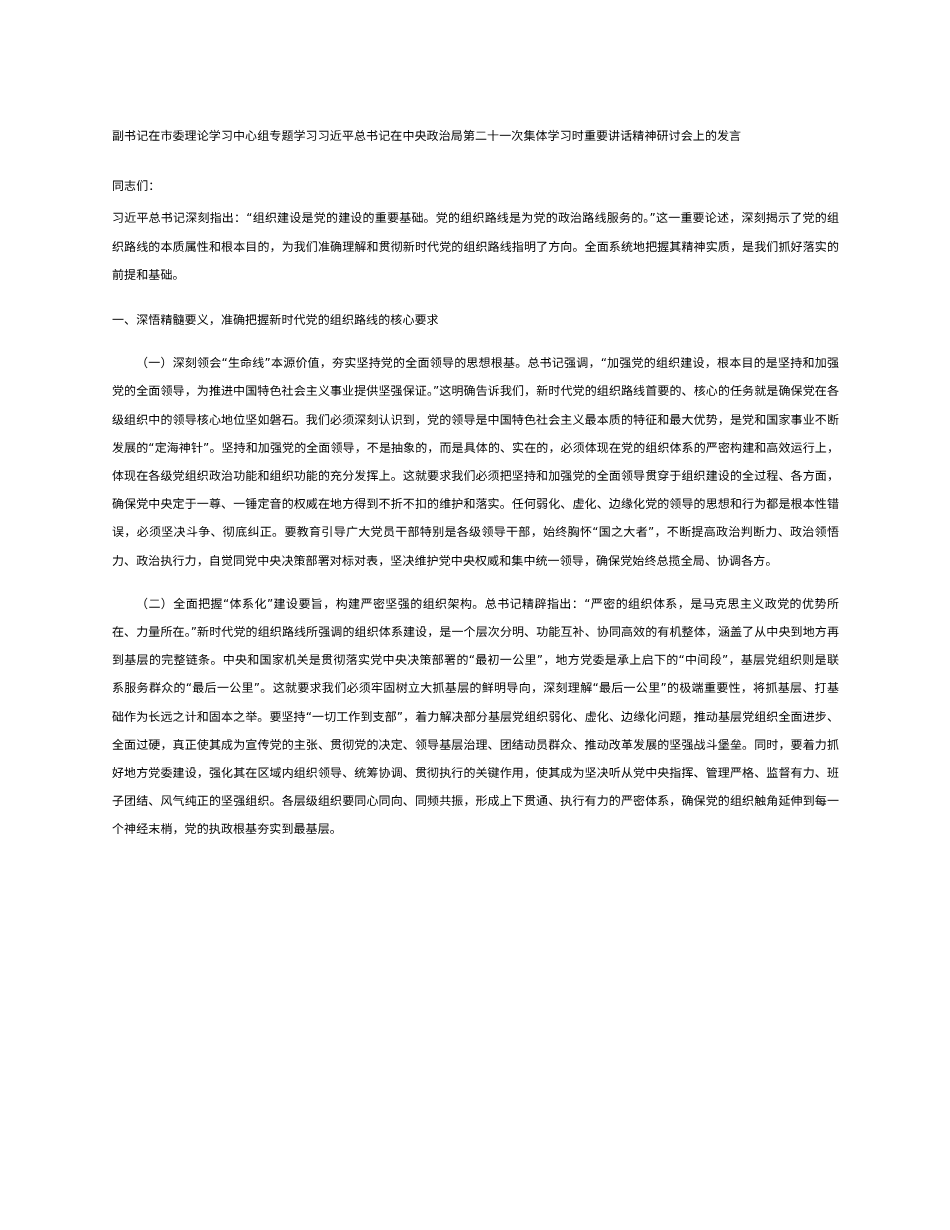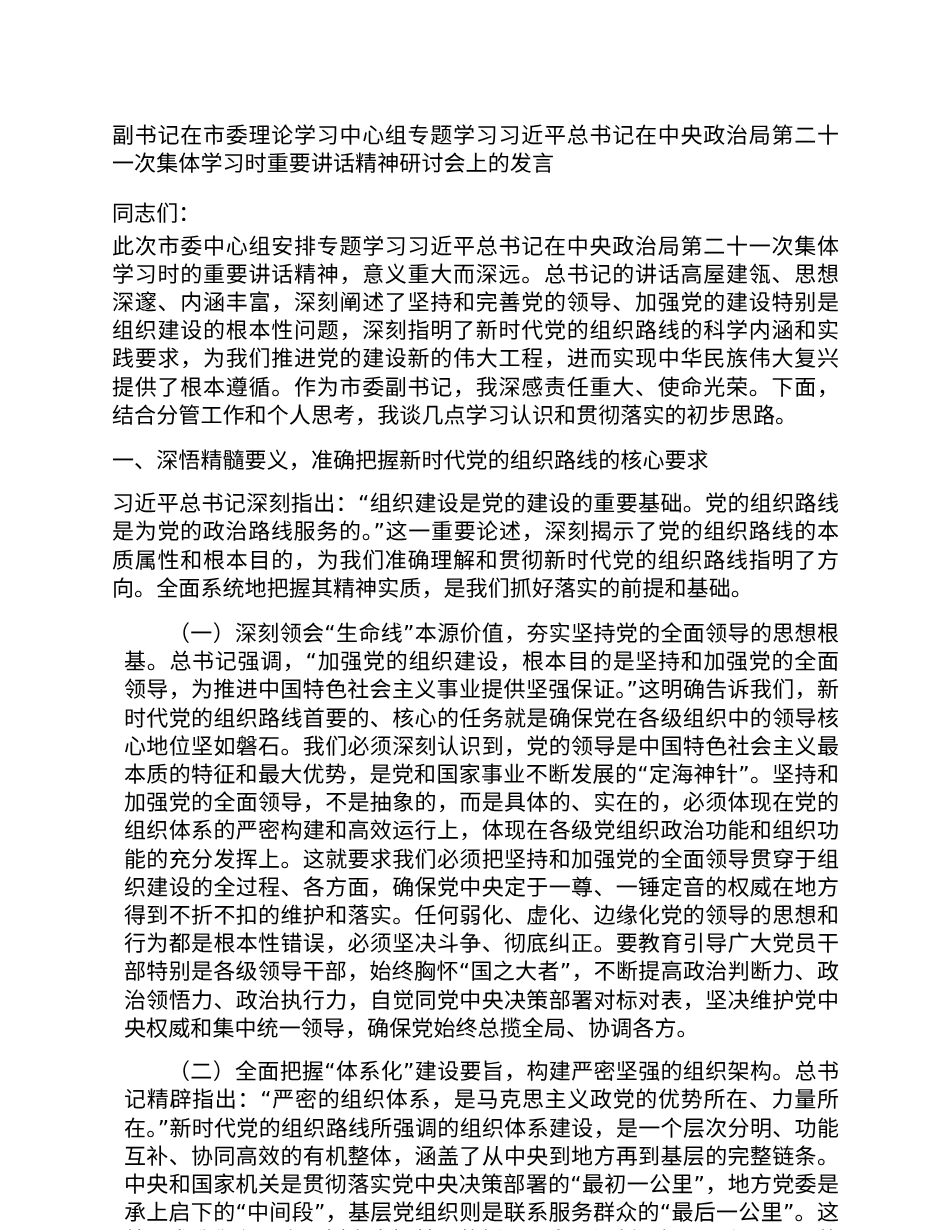--- a/index.html
+++ b/index.html
@@ -18,64 +18,62 @@
     box-sizing: border-box;
   }
   .doc-body {
     position: absolute;
     left: 112px;
     top: 122px;
     width: 727px;
   }
   .para {
     font-family: "DejaVu Sans", "Liberation Sans", sans-serif;
-    font-size: 22px;
+    font-size: 12px;
     line-height: 28.2px;
     color: #000000;
     text-align: justify;
     text-justify: inter-ideograph;
     margin: 0 0 14px 0;
     letter-spacing: 0.1px;
     word-break: break-all;
   }
   .para.title {
     margin-bottom: 22px;
   }
   .para.salutation {
     margin-bottom: 4px;
   }
   .para.heading {
     margin-top: 4px;
     margin-bottom: 15px;
   }
   .para.indent {
     text-indent: 2em;
-    margin-left: 12px;
   }
   .para.lead {
     margin-bottom: 17px;
   }
   .para.body-block {
     margin-bottom: 15px;
   }
 </style>
 </head>
 <body>
 
 <div class="page">
   <div class="doc-body">
 
     <p class="para title">副书记在市委理论学习中心组专题学习习近平总书记在中央政治局第二十一次集体学习时重要讲话精神研讨会上的发言</p>
 
     <p class="para salutation">同志们：</p>
 
-    <p class="para lead">此次市委中心组安排专题学习习近平总书记在中央政治局第二十一次集体学习时的重要讲话精神，意义重大而深远。总书记的讲话高屋建瓴、思想深邃、内涵丰富，深刻阐述了坚持和完善党的领导、加强党的建设特别是组织建设的根本性问题，深刻指明了新时代党的组织路线的科学内涵和实践要求，为我们推进党的建设新的伟大工程，进而实现中华民族伟大复兴提供了根本遵循。作为市委副书记，我深感责任重大、使命光荣。下面，结合分管工作和个人思考，我谈几点学习认识和贯彻落实的初步思路。</p>
+
+    <p class="para lead">习近平总书记深刻指出：“组织建设是党的建设的重要基础。党的组织路线是为党的政治路线服务的。”这一重要论述，深刻揭示了党的组织路线的本质属性和根本目的，为我们准确理解和贯彻新时代党的组织路线指明了方向。全面系统地把握其精神实质，是我们抓好落实的前提和基础。</p>
 
     <p class="para heading">一、深悟精髓要义，准确把握新时代党的组织路线的核心要求</p>
-
-    <p class="para lead">习近平总书记深刻指出：“组织建设是党的建设的重要基础。党的组织路线是为党的政治路线服务的。”这一重要论述，深刻揭示了党的组织路线的本质属性和根本目的，为我们准确理解和贯彻新时代党的组织路线指明了方向。全面系统地把握其精神实质，是我们抓好落实的前提和基础。</p>
 
     <p class="para indent body-block">（一）深刻领会“生命线”本源价值，夯实坚持党的全面领导的思想根基。总书记强调，“加强党的组织建设，根本目的是坚持和加强党的全面领导，为推进中国特色社会主义事业提供坚强保证。”这明确告诉我们，新时代党的组织路线首要的、核心的任务就是确保党在各级组织中的领导核心地位坚如磐石。我们必须深刻认识到，党的领导是中国特色社会主义最本质的特征和最大优势，是党和国家事业不断发展的“定海神针”。坚持和加强党的全面领导，不是抽象的，而是具体的、实在的，必须体现在党的组织体系的严密构建和高效运行上，体现在各级党组织政治功能和组织功能的充分发挥上。这就要求我们必须把坚持和加强党的全面领导贯穿于组织建设的全过程、各方面，确保党中央定于一尊、一锤定音的权威在地方得到不折不扣的维护和落实。任何弱化、虚化、边缘化党的领导的思想和行为都是根本性错误，必须坚决斗争、彻底纠正。要教育引导广大党员干部特别是各级领导干部，始终胸怀“国之大者”，不断提高政治判断力、政治领悟力、政治执行力，自觉同党中央决策部署对标对表，坚决维护党中央权威和集中统一领导，确保党始终总揽全局、协调各方。</p>
 
     <p class="para indent body-block">（二）全面把握“体系化”建设要旨，构建严密坚强的组织架构。总书记精辟指出：“严密的组织体系，是马克思主义政党的优势所在、力量所在。”新时代党的组织路线所强调的组织体系建设，是一个层次分明、功能互补、协同高效的有机整体，涵盖了从中央到地方再到基层的完整链条。中央和国家机关是贯彻落实党中央决策部署的“最初一公里”，地方党委是承上启下的“中间段”，基层党组织则是联系服务群众的“最后一公里”。这就要求我们必须牢固树立大抓基层的鲜明导向，深刻理解“最后一公里”的极端重要性，将抓基层、打基础作为长远之计和固本之举。要坚持“一切工作到支部”，着力解决部分基层党组织弱化、虚化、边缘化问题，推动基层党组织全面进步、全面过硬，真正使其成为宣传党的主张、贯彻党的决定、领导基层治理、团结动员群众、推动改革发展的坚强战斗堡垒。同时，要着力抓好地方党委建设，强化其在区域内组织领导、统筹协调、贯彻执行的关键作用，使其成为坚决听从党中央指挥、管理严格、监督有力、班子团结、风气纯正的坚强组织。各层级组织要同心同向、同频共振，形成上下贯通、执行有力的严密体系，确保党的组织触角延伸到每一个神经末梢，党的执政根基夯实到最基层。</p>
 
   </div>
 </div>
 
 </body></html>

